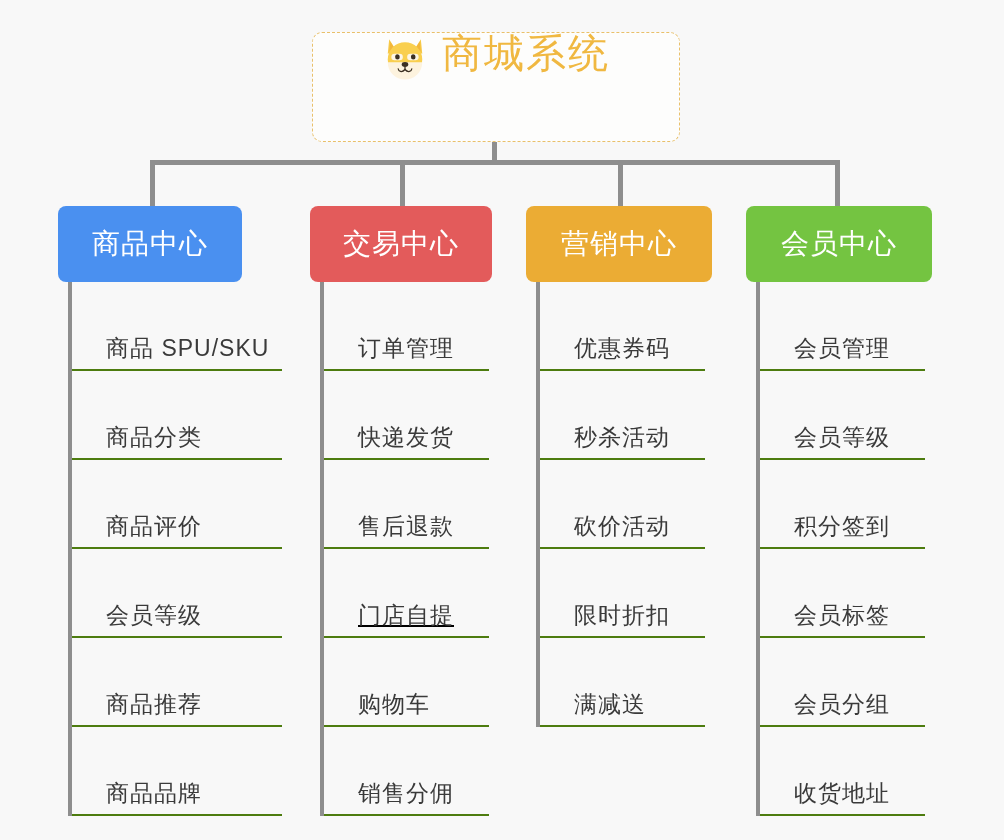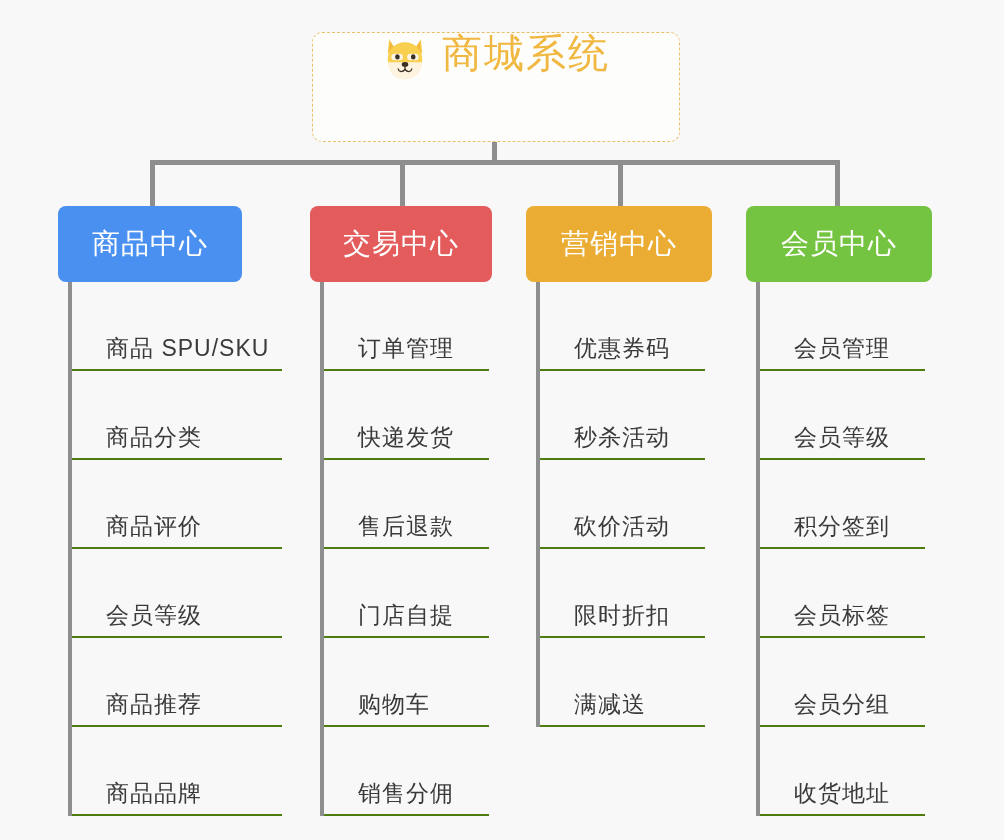--- a/index.html
+++ b/index.html
@@ -175,21 +175,21 @@
       <div class="leaf-list">
         <div class="leaf" style="width: 165px;">
           <span class="leaf-label">订单管理</span>
         </div>
         <div class="leaf" style="width: 165px;">
           <span class="leaf-label">快递发货</span>
         </div>
         <div class="leaf" style="width: 165px;">
           <span class="leaf-label">售后退款</span>
         </div>
-        <div class="leaf" style="width: 165px;">
+        <div class="leaf" style="width: 165px; text-decoration: underline;">
           <span class="leaf-label">门店自提</span>
         </div>
         <div class="leaf" style="width: 165px;">
           <span class="leaf-label">购物车</span>
         </div>
         <div class="leaf" style="width: 165px;">
           <span class="leaf-label">销售分佣</span>
         </div>
       </div>
     </div>

